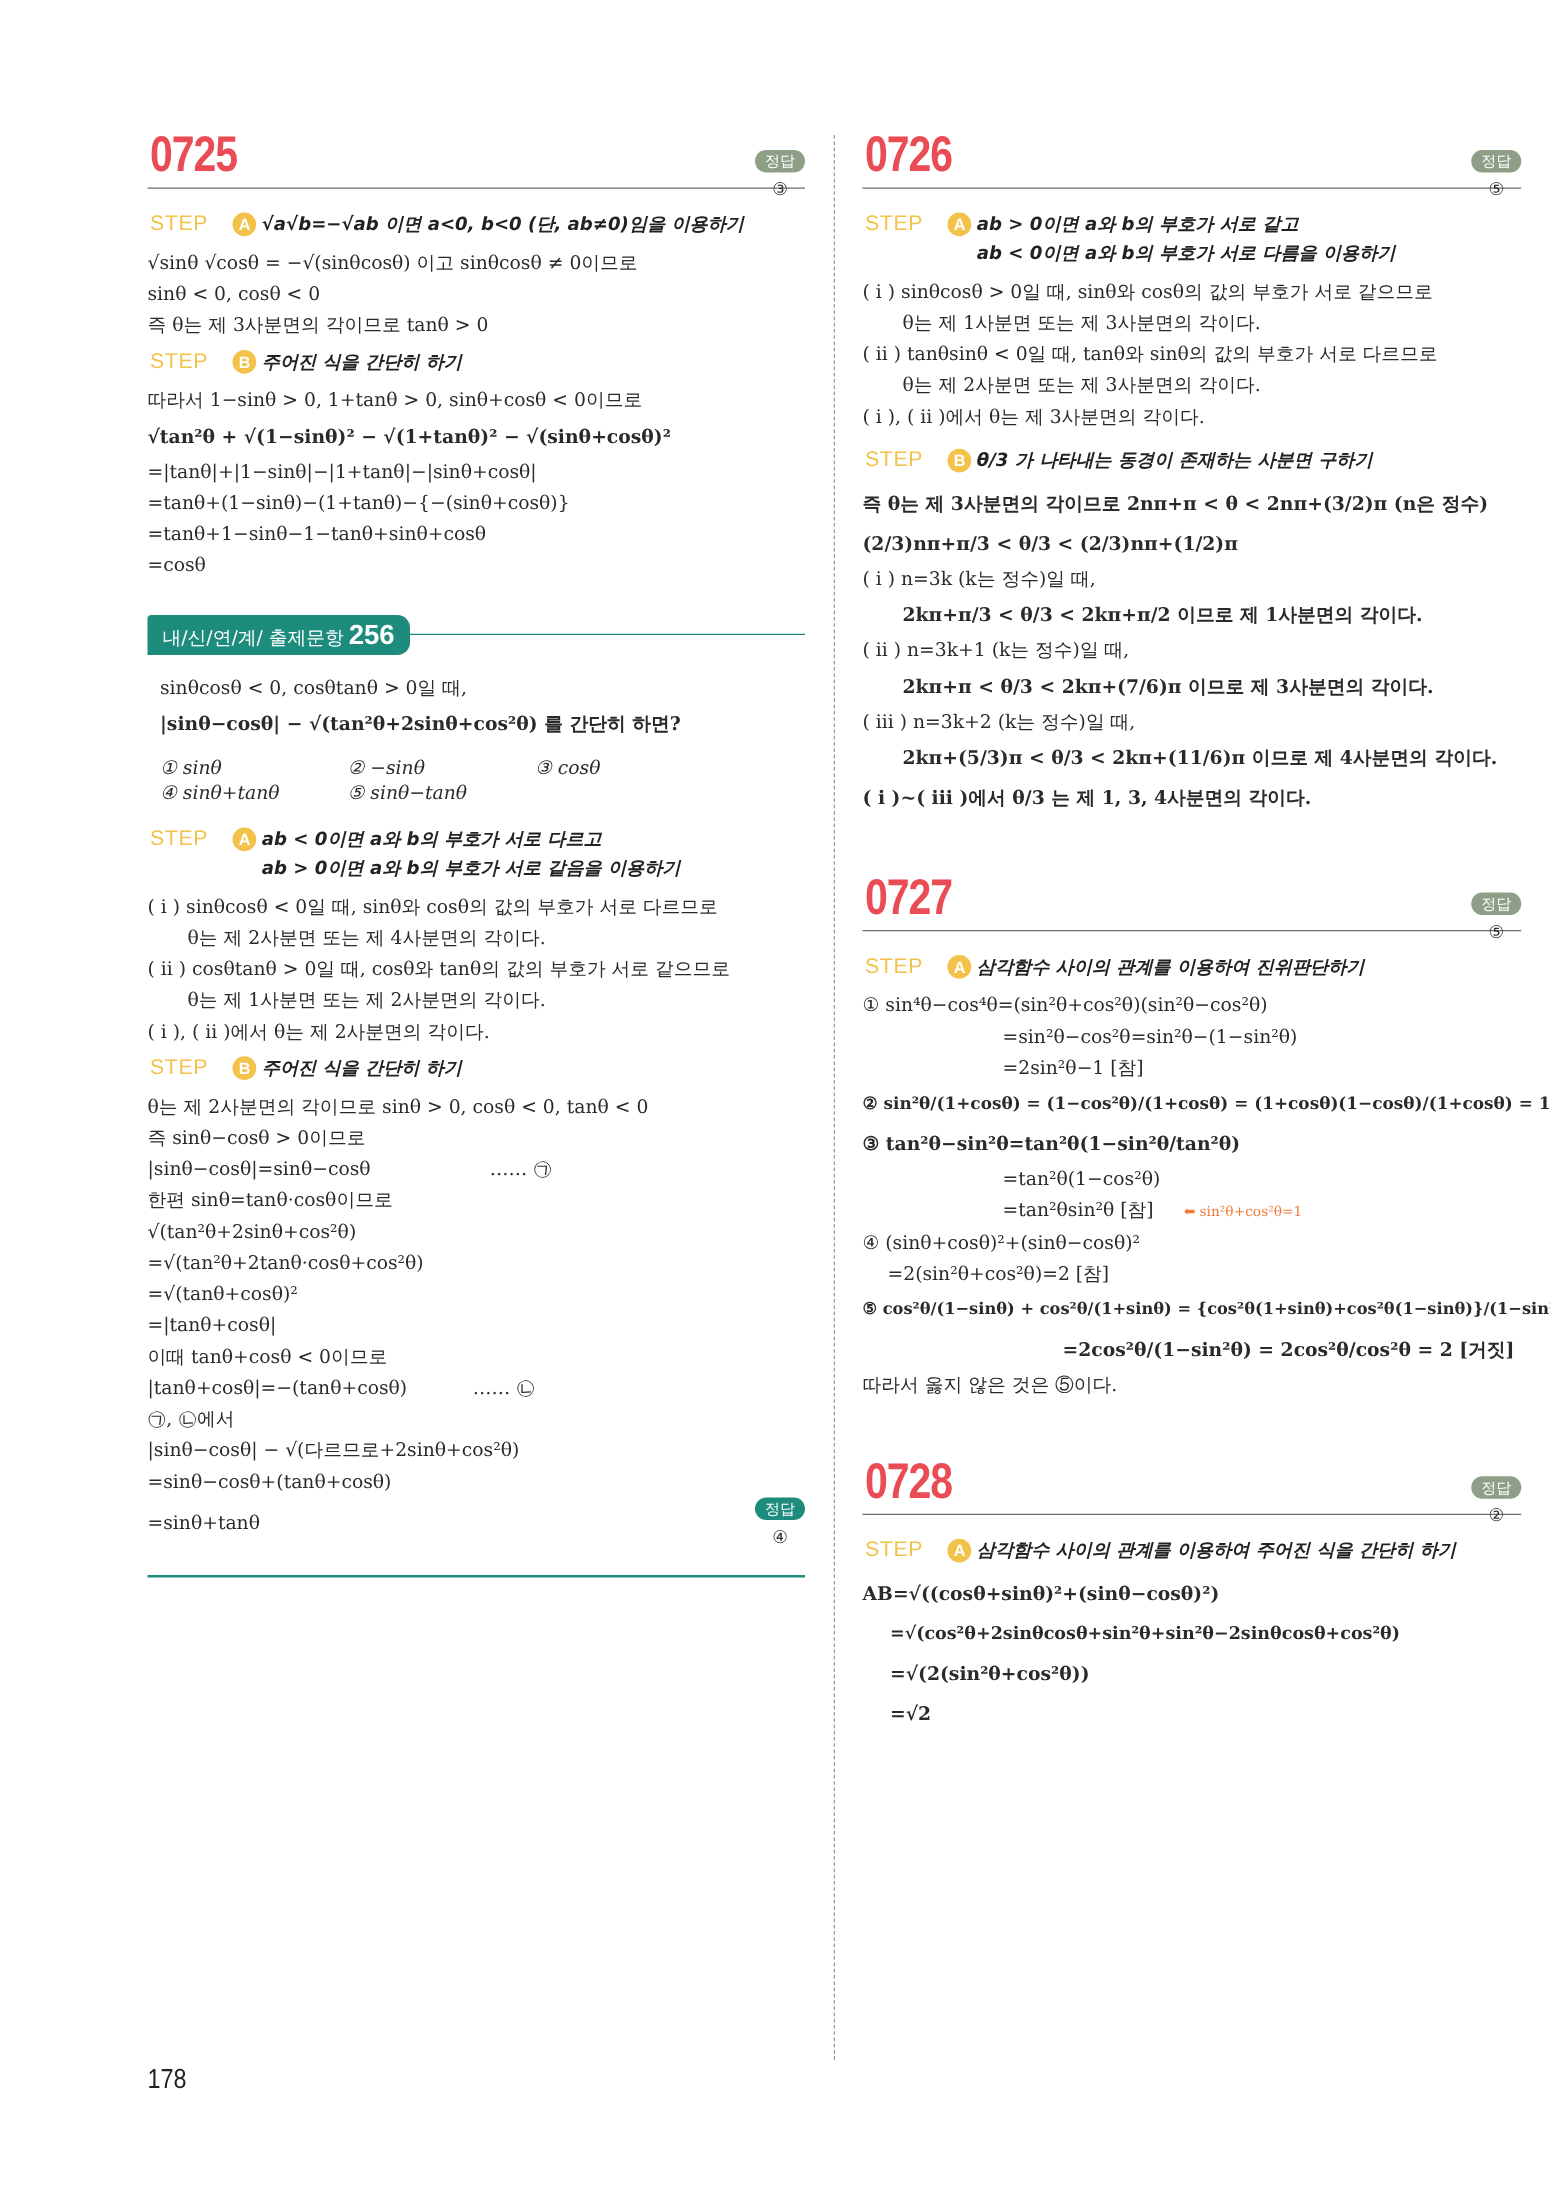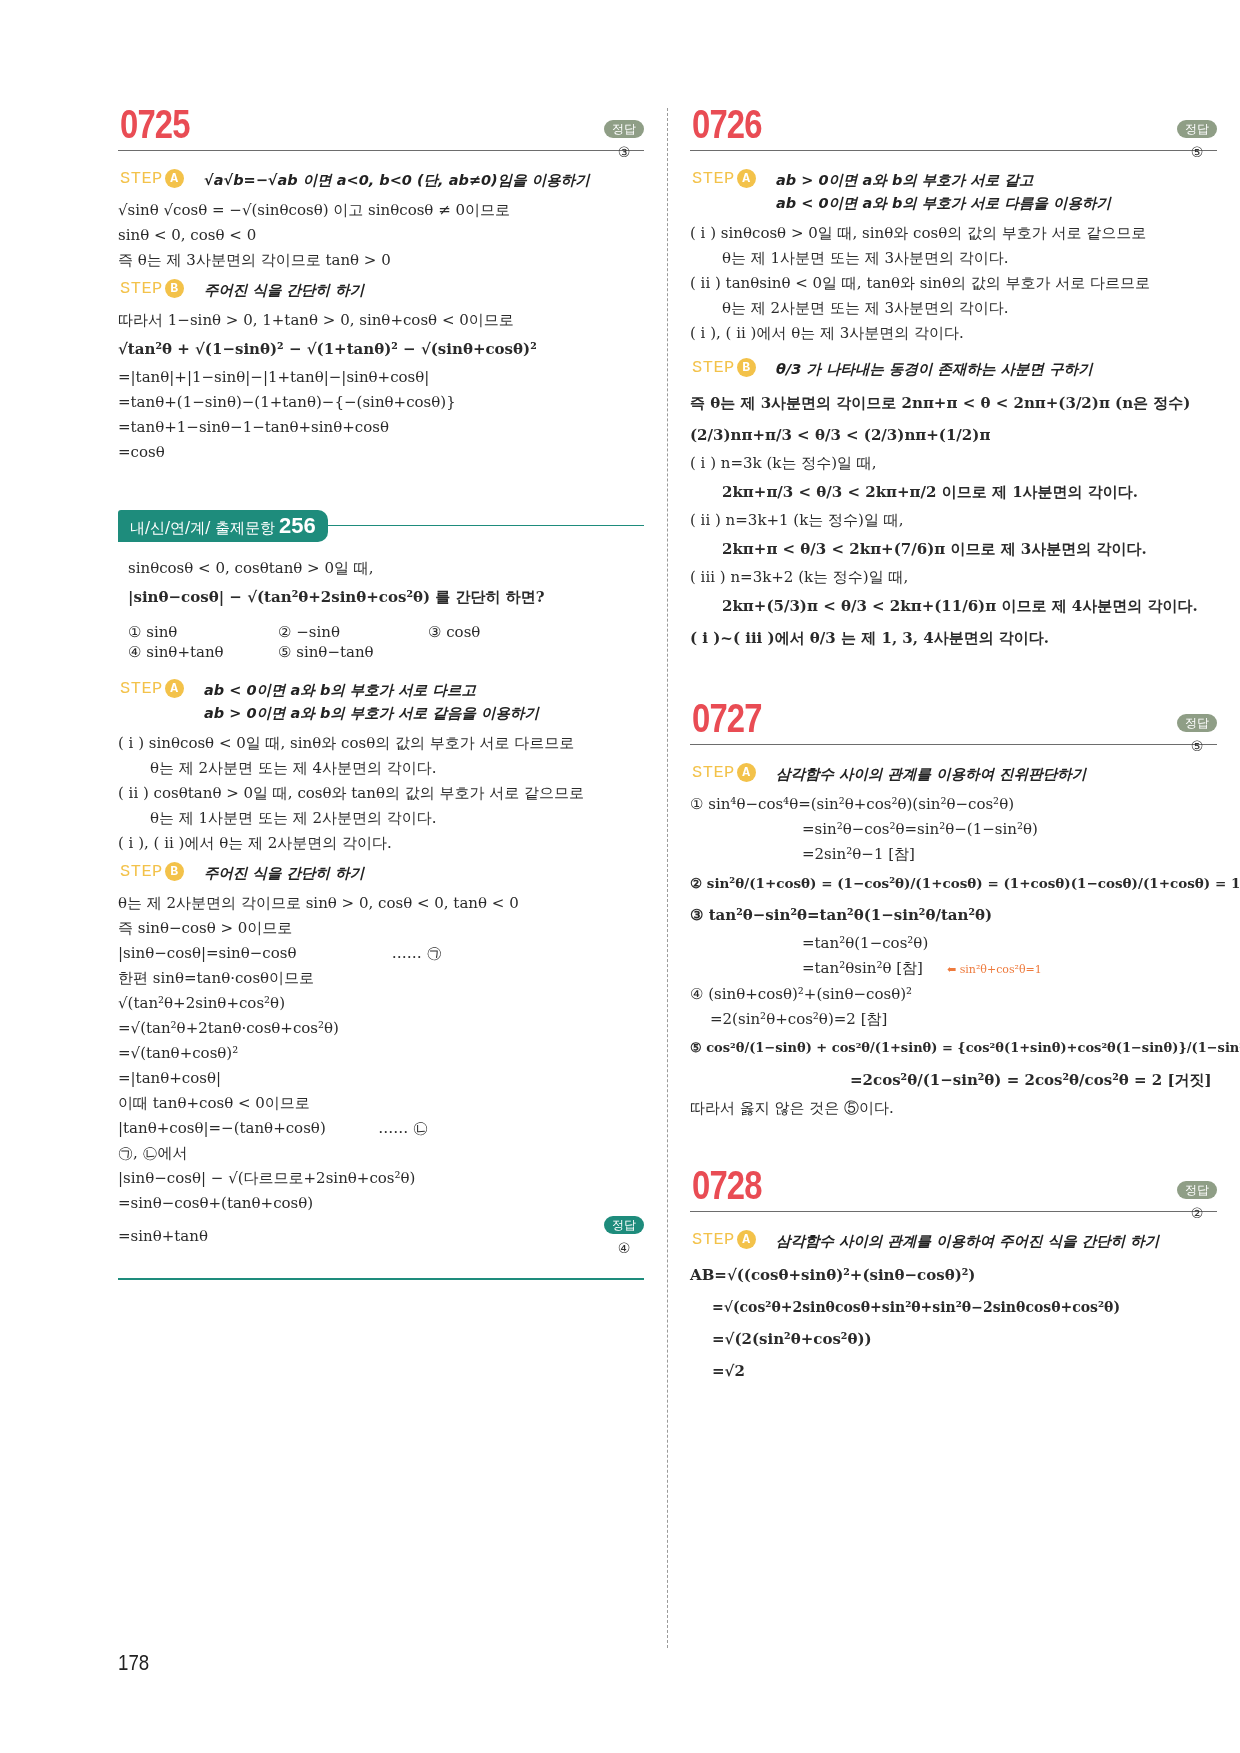--- a/index.html
+++ b/index.html
@@ -23,44 +23,44 @@
   }
   .answer { position: absolute; right: 0; top: 20px; display: flex; align-items: center; gap: 6px; flex-direction: column; }
   .ans-badge {
     font-family: "DejaVu Sans", sans-serif; font-size: 12px; color: #fff;
     background: #8f9e86; border-radius: 10px; padding: 1px 8px; line-height: 16px;
   }
   .ans-badge.teal { background: #1e8c7c; }
   .ans-val { font-family: "DejaVu Sans", sans-serif; font-size: 14px; color: #333; }
   .step { display: flex; align-items: flex-start; margin: 6px 0 6px 2px; }
   .step-tag {
-    font-family: Liberation Mono, monospace; font-size: 17px; color: #f3c24a;
-    letter-spacing: 0.5px; white-space: nowrap; display: flex; align-items: center; gap: 2px; min-width: 80px;
+    font-family: Liberation Sans, sans-serif; font-size: 17px; color: #f3c24a;
+    letter-spacing: 0.5px; white-space: nowrap; display: flex; align-items: center; gap: 20px; min-width: 80px;
   }
   .step-circle {
     display: inline-block; width: 19px; height: 19px; border-radius: 50%;
     background: #f3c24a; color: #fff; font-size: 13px; font-weight: 700; text-align: center; line-height: 19px;
   }
   .step-title {
     font-family: "DejaVu Sans", sans-serif; font-weight: 700; font-size: 14.5px; color: #222;
     line-height: 23px; margin-left: 4px; font-style: italic;
   }
   .line { font-size: 15px; line-height: 25px; white-space: nowrap; }
   .indent { padding-left: 32px; }
   .tall { line-height: 32px; font-weight: bold; }
   .note { font-size: 11px; color: #ee7a3c; margin-left: 24px; }
   .boxed {
-    margin-top: 60px; position: relative; height: 30px; border-top: 1.5px solid #1e8c7c;
+    margin-top: 42px; position: relative; height: 30px; border-top: 1.5px solid #1e8c7c;
   }
   .box-label {
     position: absolute; left: 0; top: -16px; background: #1e8c7c; color: #fff;
     font-family: "DejaVu Sans", sans-serif; font-size: 15px; padding: 3px 12px; border-radius: 3px 10px 10px 0;
   }
   .box-label b { font-family: "Liberation Sans", sans-serif; font-size: 22px; margin-left: 4px; }
-  .choices { display: grid; grid-template-columns: 150px 150px 150px; row-gap: 2px; font-size: 15px; padding-left: 10px; margin: 10px 0 18px; }
+  .choices { display: grid; grid-template-columns: 150px 150px 150px; row-gap: 2px; font-size: 15px; padding-left: 10px; margin: 10px 0 18px; font-style: italic; }
   .final-row { display: flex; justify-content: space-between; align-items: center; }
   .end-rule { border-top: 2px solid #1e8c7c; margin-top: 22px; }
   .page-num {
     position: absolute; left: 118px; top: 1650px;
     font-family: "Liberation Sans", sans-serif; font-size: 22px; color: #222; transform: scaleX(0.85); transform-origin: left;
   }
 </style>
 </head>
 <body>
 

